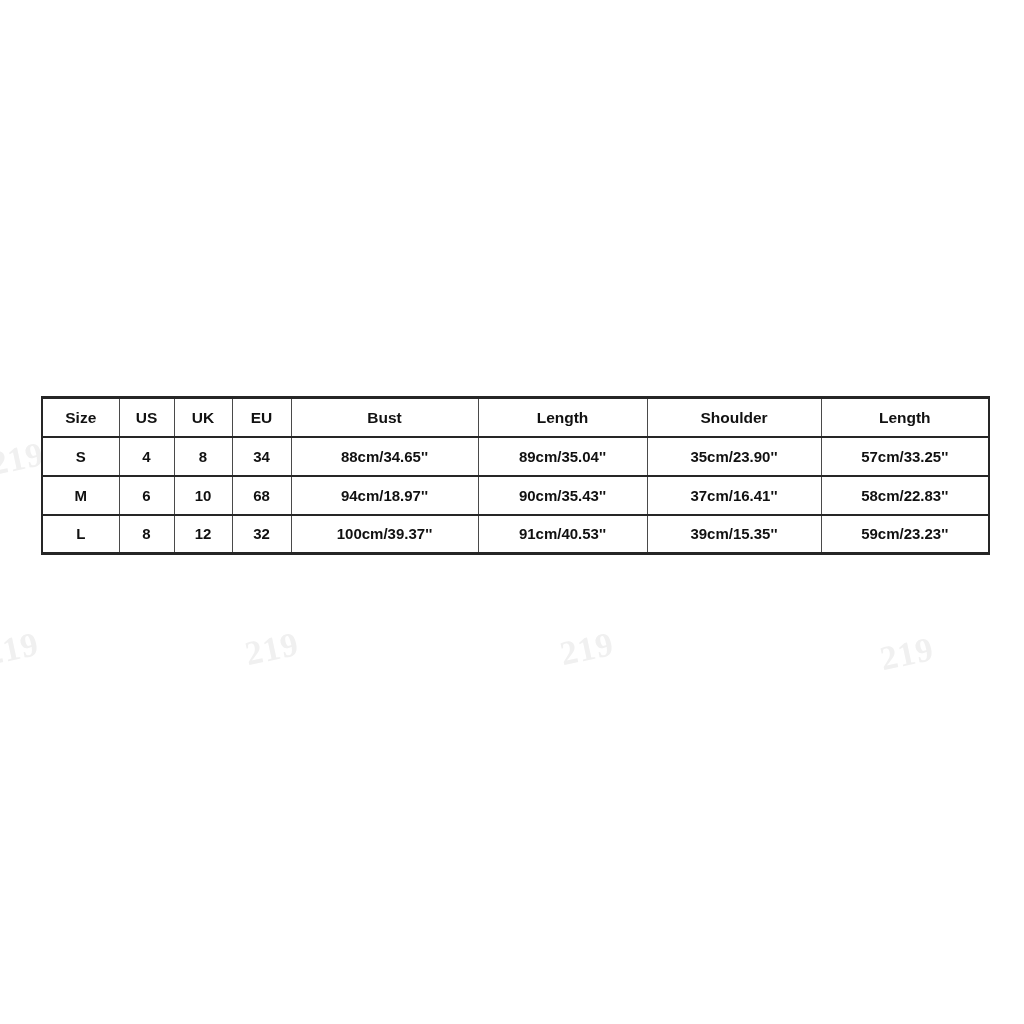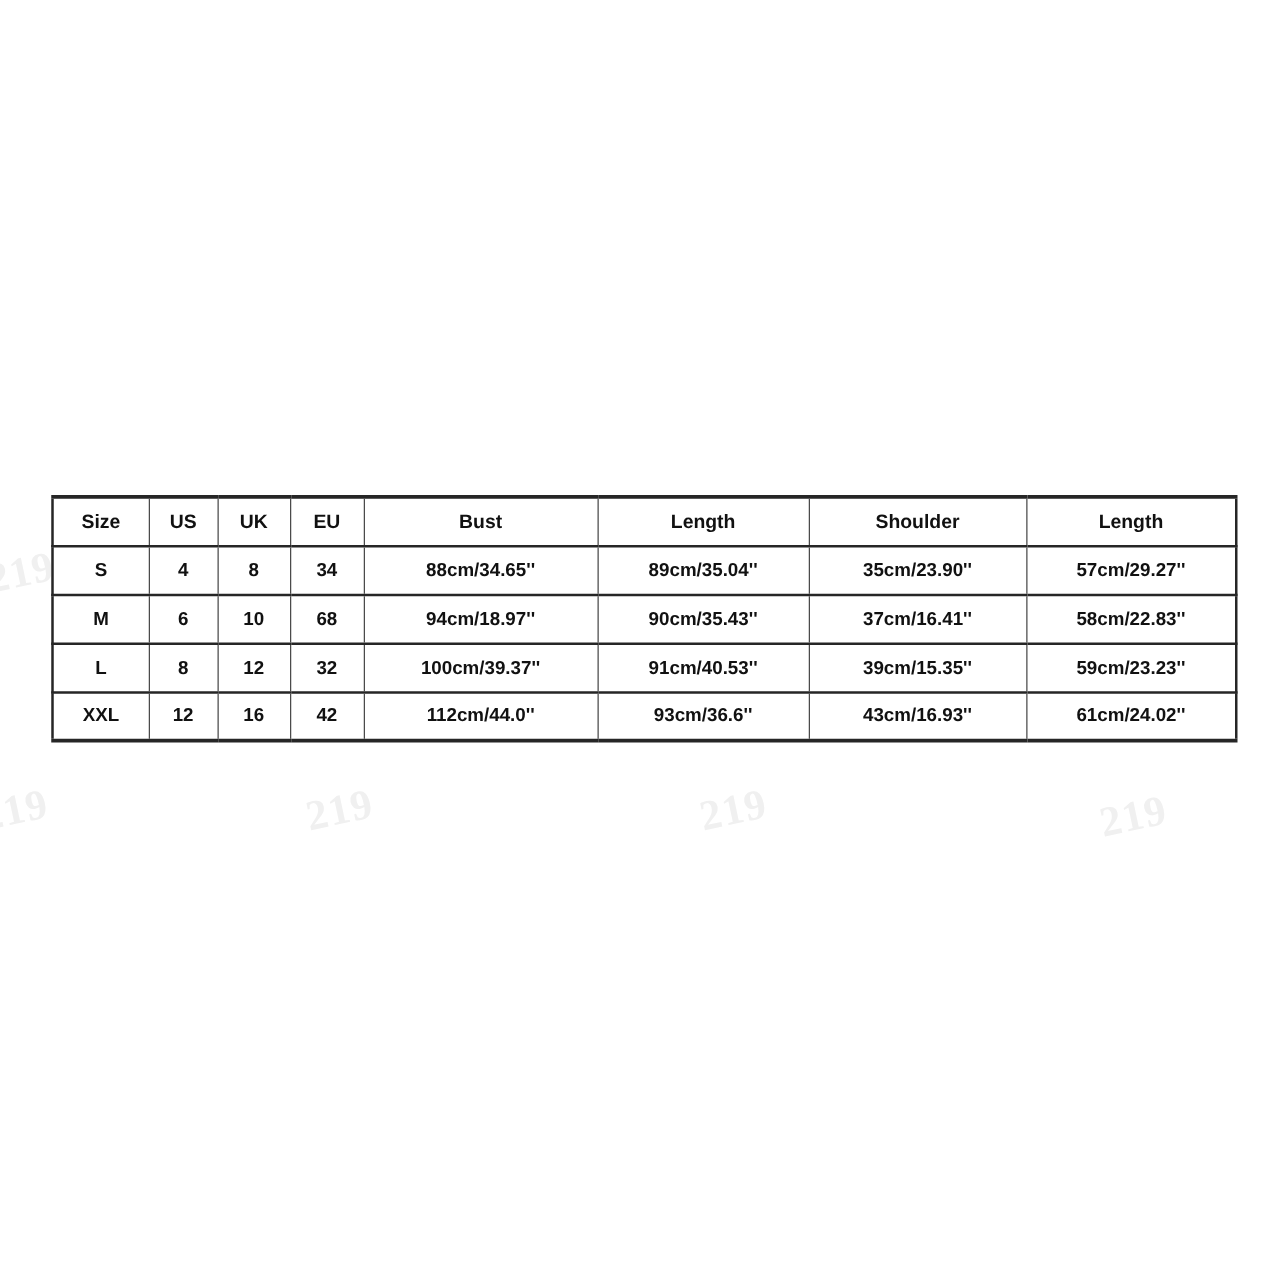--- a/index.html
+++ b/index.html
@@ -134,21 +134,21 @@
     </thead>
     <tbody>
       <tr>
         <td>S</td>
         <td>4</td>
         <td>8</td>
         <td>34</td>
         <td>88cm/34.65''</td>
         <td>89cm/35.04''</td>
         <td>35cm/23.90''</td>
-        <td>57cm/29.27''</td>
+        <td>57cm/33.25''</td>
       </tr>
       <tr>
         <td>M</td>
         <td>6</td>
         <td>10</td>
         <td>68</td>
         <td>94cm/18.97''</td>
         <td>90cm/35.43''</td>
         <td>37cm/16.41''</td>
         <td>58cm/22.83''</td>
@@ -156,25 +156,15 @@
       <tr>
         <td>L</td>
         <td>8</td>
         <td>12</td>
         <td>32</td>
         <td>100cm/39.37''</td>
         <td>91cm/40.53''</td>
         <td>39cm/15.35''</td>
         <td>59cm/23.23''</td>
       </tr>
-      <tr>
-        <td>XXL</td>
-        <td>12</td>
-        <td>16</td>
-        <td>42</td>
-        <td>112cm/44.0''</td>
-        <td>93cm/36.6''</td>
-        <td>43cm/16.93''</td>
-        <td>61cm/24.02''</td>
-      </tr>
     </tbody>
   </table>
 </div>
 
 </body></html>

